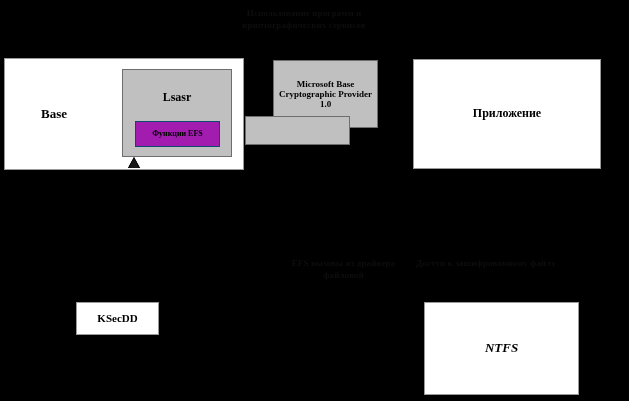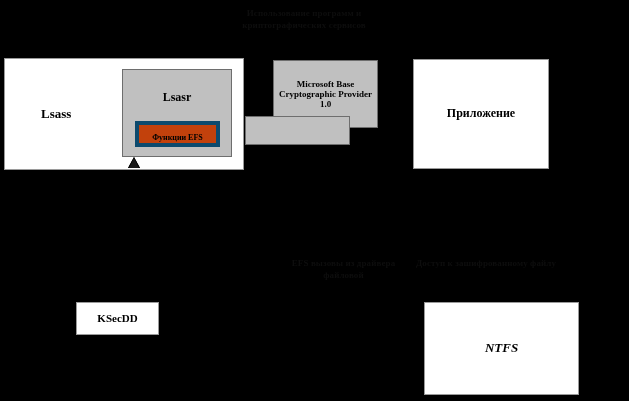--- a/index.html
+++ b/index.html
@@ -34,23 +34,22 @@
     background: #ffffff;
     border: 1px solid #9a9a9a;
   }
 
   .box-gray {
     background: #c0c0c0;
     border: 1px solid #6e6e6e;
   }
 
   .box-darkgray {
-    background: #c2410c;
-    border: 4px solid #0c4a6e;
-    align-items: flex-end;
+    background: #a21caf;
+    border: 1px solid #0c4a6e;
   }
 
   
   .caption {
     position: absolute;
     color: #0d0d0d;
     font-weight: bold;
     text-align: center;
     line-height: 1.35;
     font-size: 9px;
@@ -125,21 +124,21 @@
   #msbase-box-lower {
     left: 245px;
     top: 116px;
     width: 105px;
     height: 29px;
   }
 
   #app-box {
     left: 413px;
     top: 59px;
-    width: 136px;
+    width: 188px;
     height: 110px;
     font-size: 12px;
   }
 
   #ksecdd-box {
     left: 76px;
     top: 302px;
     width: 83px;
     height: 33px;
     font-size: 11px;
@@ -182,21 +181,21 @@
   }
 </style>
 </head>
 <body>
 
 <div id="canvas">
 
   <div class="caption" id="caption-top">Использование программ и криптографических сервисов</div>
 
   <div class="box box-white" id="lsass-box">
-    <span>Lsass</span>
+    <span>Base</span>
   </div>
 
   <div class="box box-gray" id="lsasr-box">
     <span>Lsasr</span>
   </div>
 
   <div class="box box-darkgray" id="efs-func-box">
     <span>Функции EFS</span>
   </div>
 

